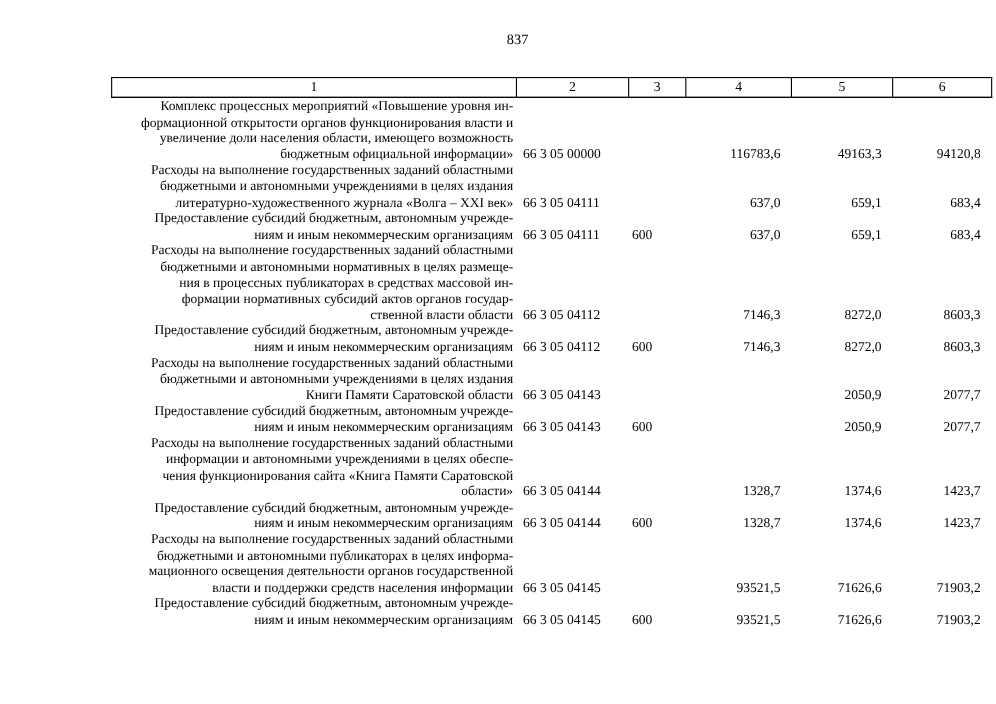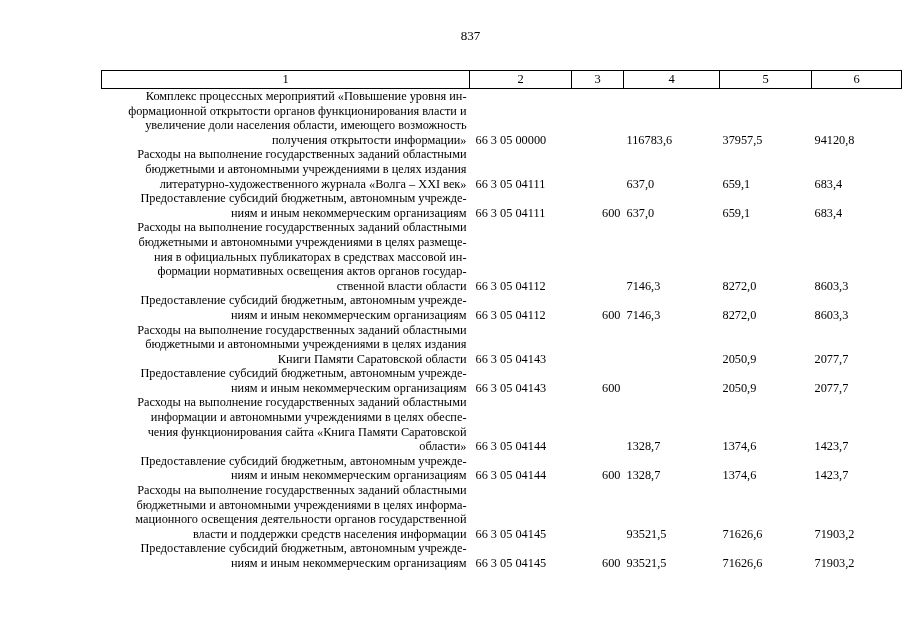--- a/index.html
+++ b/index.html
@@ -69,24 +69,24 @@
   table.budget tbody tr td.col-name {
     text-align: right;
     padding-left: 4px;
   }
   table.budget tbody tr td.col-code {
     text-align: left;
     padding-left: 6px;
     white-space: nowrap;
   }
   table.budget tbody tr td.col-kind {
+    text-align: left;
+  }
+  table.budget tbody tr td.col-num {
     text-align: right;
-  }
-  table.budget tbody tr td.col-num {
-    text-align: left;
     padding-right: 10px;
     white-space: nowrap;
   }
   .name-lines {
     display: block;
   }
   .name-lines span {
     display: block;
   }
 </style>
@@ -117,27 +117,27 @@
           <th>6</th>
         </tr>
       </thead>
       <tbody id="table-body">
           <tr>
             <td class="col-name">
               <span class="name-lines">
                 <span>Комплекс процессных мероприятий «Повышение уровня ин-</span>
                 <span>формационной открытости органов функционирования власти и</span>
                 <span>увеличение доли населения области, имеющего возможность</span>
-                <span>получения открытости информации»</span>
+                <span>бюджетным официальной информации»</span>
               </span>
             </td>
             <td class="col-code">66 3 05 00000</td>
             <td class="col-kind"></td>
             <td class="col-num">116783,6</td>
-            <td class="col-num">37957,5</td>
+            <td class="col-num">49163,3</td>
             <td class="col-num">94120,8</td>
           </tr>
           <tr>
             <td class="col-name">
               <span class="name-lines">
                 <span>Расходы на выполнение государственных заданий областными</span>
                 <span>бюджетными и автономными учреждениями в целях издания</span>
                 <span>литературно-художественного журнала «Волга – XXI век»</span>
               </span>
             </td>
@@ -157,23 +157,23 @@
             <td class="col-code">66 3 05 04111</td>
             <td class="col-kind">600</td>
             <td class="col-num">637,0</td>
             <td class="col-num">659,1</td>
             <td class="col-num">683,4</td>
           </tr>
           <tr>
             <td class="col-name">
               <span class="name-lines">
                 <span>Расходы на выполнение государственных заданий областными</span>
-                <span>бюджетными и автономными учреждениями в целях размеще-</span>
-                <span>ния в официальных публикаторах в средствах массовой ин-</span>
-                <span>формации нормативных освещения актов органов государ-</span>
+                <span>бюджетными и автономными нормативных в целях размеще-</span>
+                <span>ния в процессных публикаторах в средствах массовой ин-</span>
+                <span>формации нормативных субсидий актов органов государ-</span>
                 <span>ственной власти области</span>
               </span>
             </td>
             <td class="col-code">66 3 05 04112</td>
             <td class="col-kind"></td>
             <td class="col-num">7146,3</td>
             <td class="col-num">8272,0</td>
             <td class="col-num">8603,3</td>
           </tr>
           <tr>
@@ -241,21 +241,21 @@
             <td class="col-code">66 3 05 04144</td>
             <td class="col-kind">600</td>
             <td class="col-num">1328,7</td>
             <td class="col-num">1374,6</td>
             <td class="col-num">1423,7</td>
           </tr>
           <tr>
             <td class="col-name">
               <span class="name-lines">
                 <span>Расходы на выполнение государственных заданий областными</span>
-                <span>бюджетными и автономными учреждениями в целях информа-</span>
+                <span>бюджетными и автономными публикаторах в целях информа-</span>
                 <span>мационного освещения деятельности органов государственной</span>
                 <span>власти и поддержки средств населения информации</span>
               </span>
             </td>
             <td class="col-code">66 3 05 04145</td>
             <td class="col-kind"></td>
             <td class="col-num">93521,5</td>
             <td class="col-num">71626,6</td>
             <td class="col-num">71903,2</td>
           </tr>

